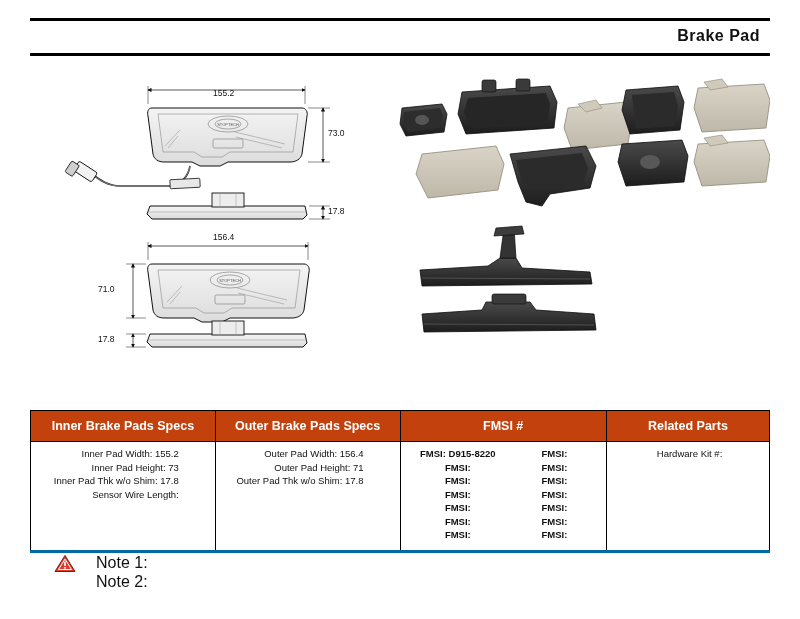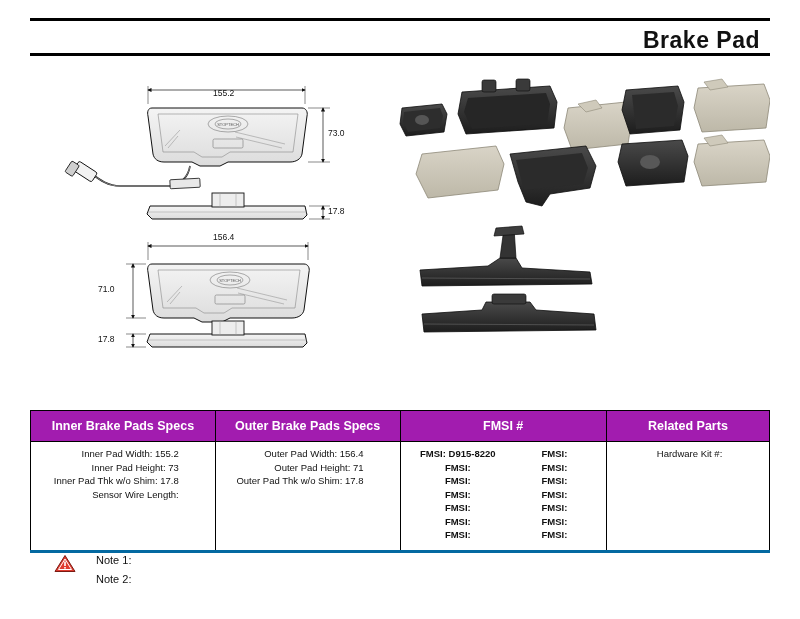--- a/index.html
+++ b/index.html
@@ -32,21 +32,21 @@
     left: 10px;
     top: 6px;
     font-size: 21px;
     font-weight: bold;
     letter-spacing: 0.5px;
   }
   .header .doc-title {
     position: absolute;
     right: 10px;
     top: 6px;
-    font-size: 23px;
+    font-size: 16px;
     font-weight: bold;
     letter-spacing: 0.5px;
   }
 
   
   .drawing {
     position: absolute;
     left: 30px;
     top: 62px;
     width: 740px;
@@ -62,21 +62,21 @@
   
   .spec-table {
     position: absolute;
     left: 30px;
     top: 410px;
     width: 740px;
     border-collapse: collapse;
     table-layout: fixed;
   }
   .spec-table th {
-    background: #a21caf;
+    background: #c2410c;
     color: #fff;
     font-size: 12.5px;
     font-weight: bold;
     text-align: center;
     padding: 5px 2px;
     border: 1px solid #000;
     height: 20px;
   }
   .spec-table td {
     border-left: 1px solid #000;
@@ -121,21 +121,21 @@
     width: 300px;
   }
   .note-row {
     position: relative;
     height: 19px;
   }
   .note-label {
     position: absolute;
     left: 46px;
     top: 0;
-    font-size: 11px;
+    font-size: 16px;
   }
   .warn-icon {
     position: absolute;
     left: 4px;
     top: 0px;
     width: 22px;
     height: 19px;
   }
 </style>
 </head>

